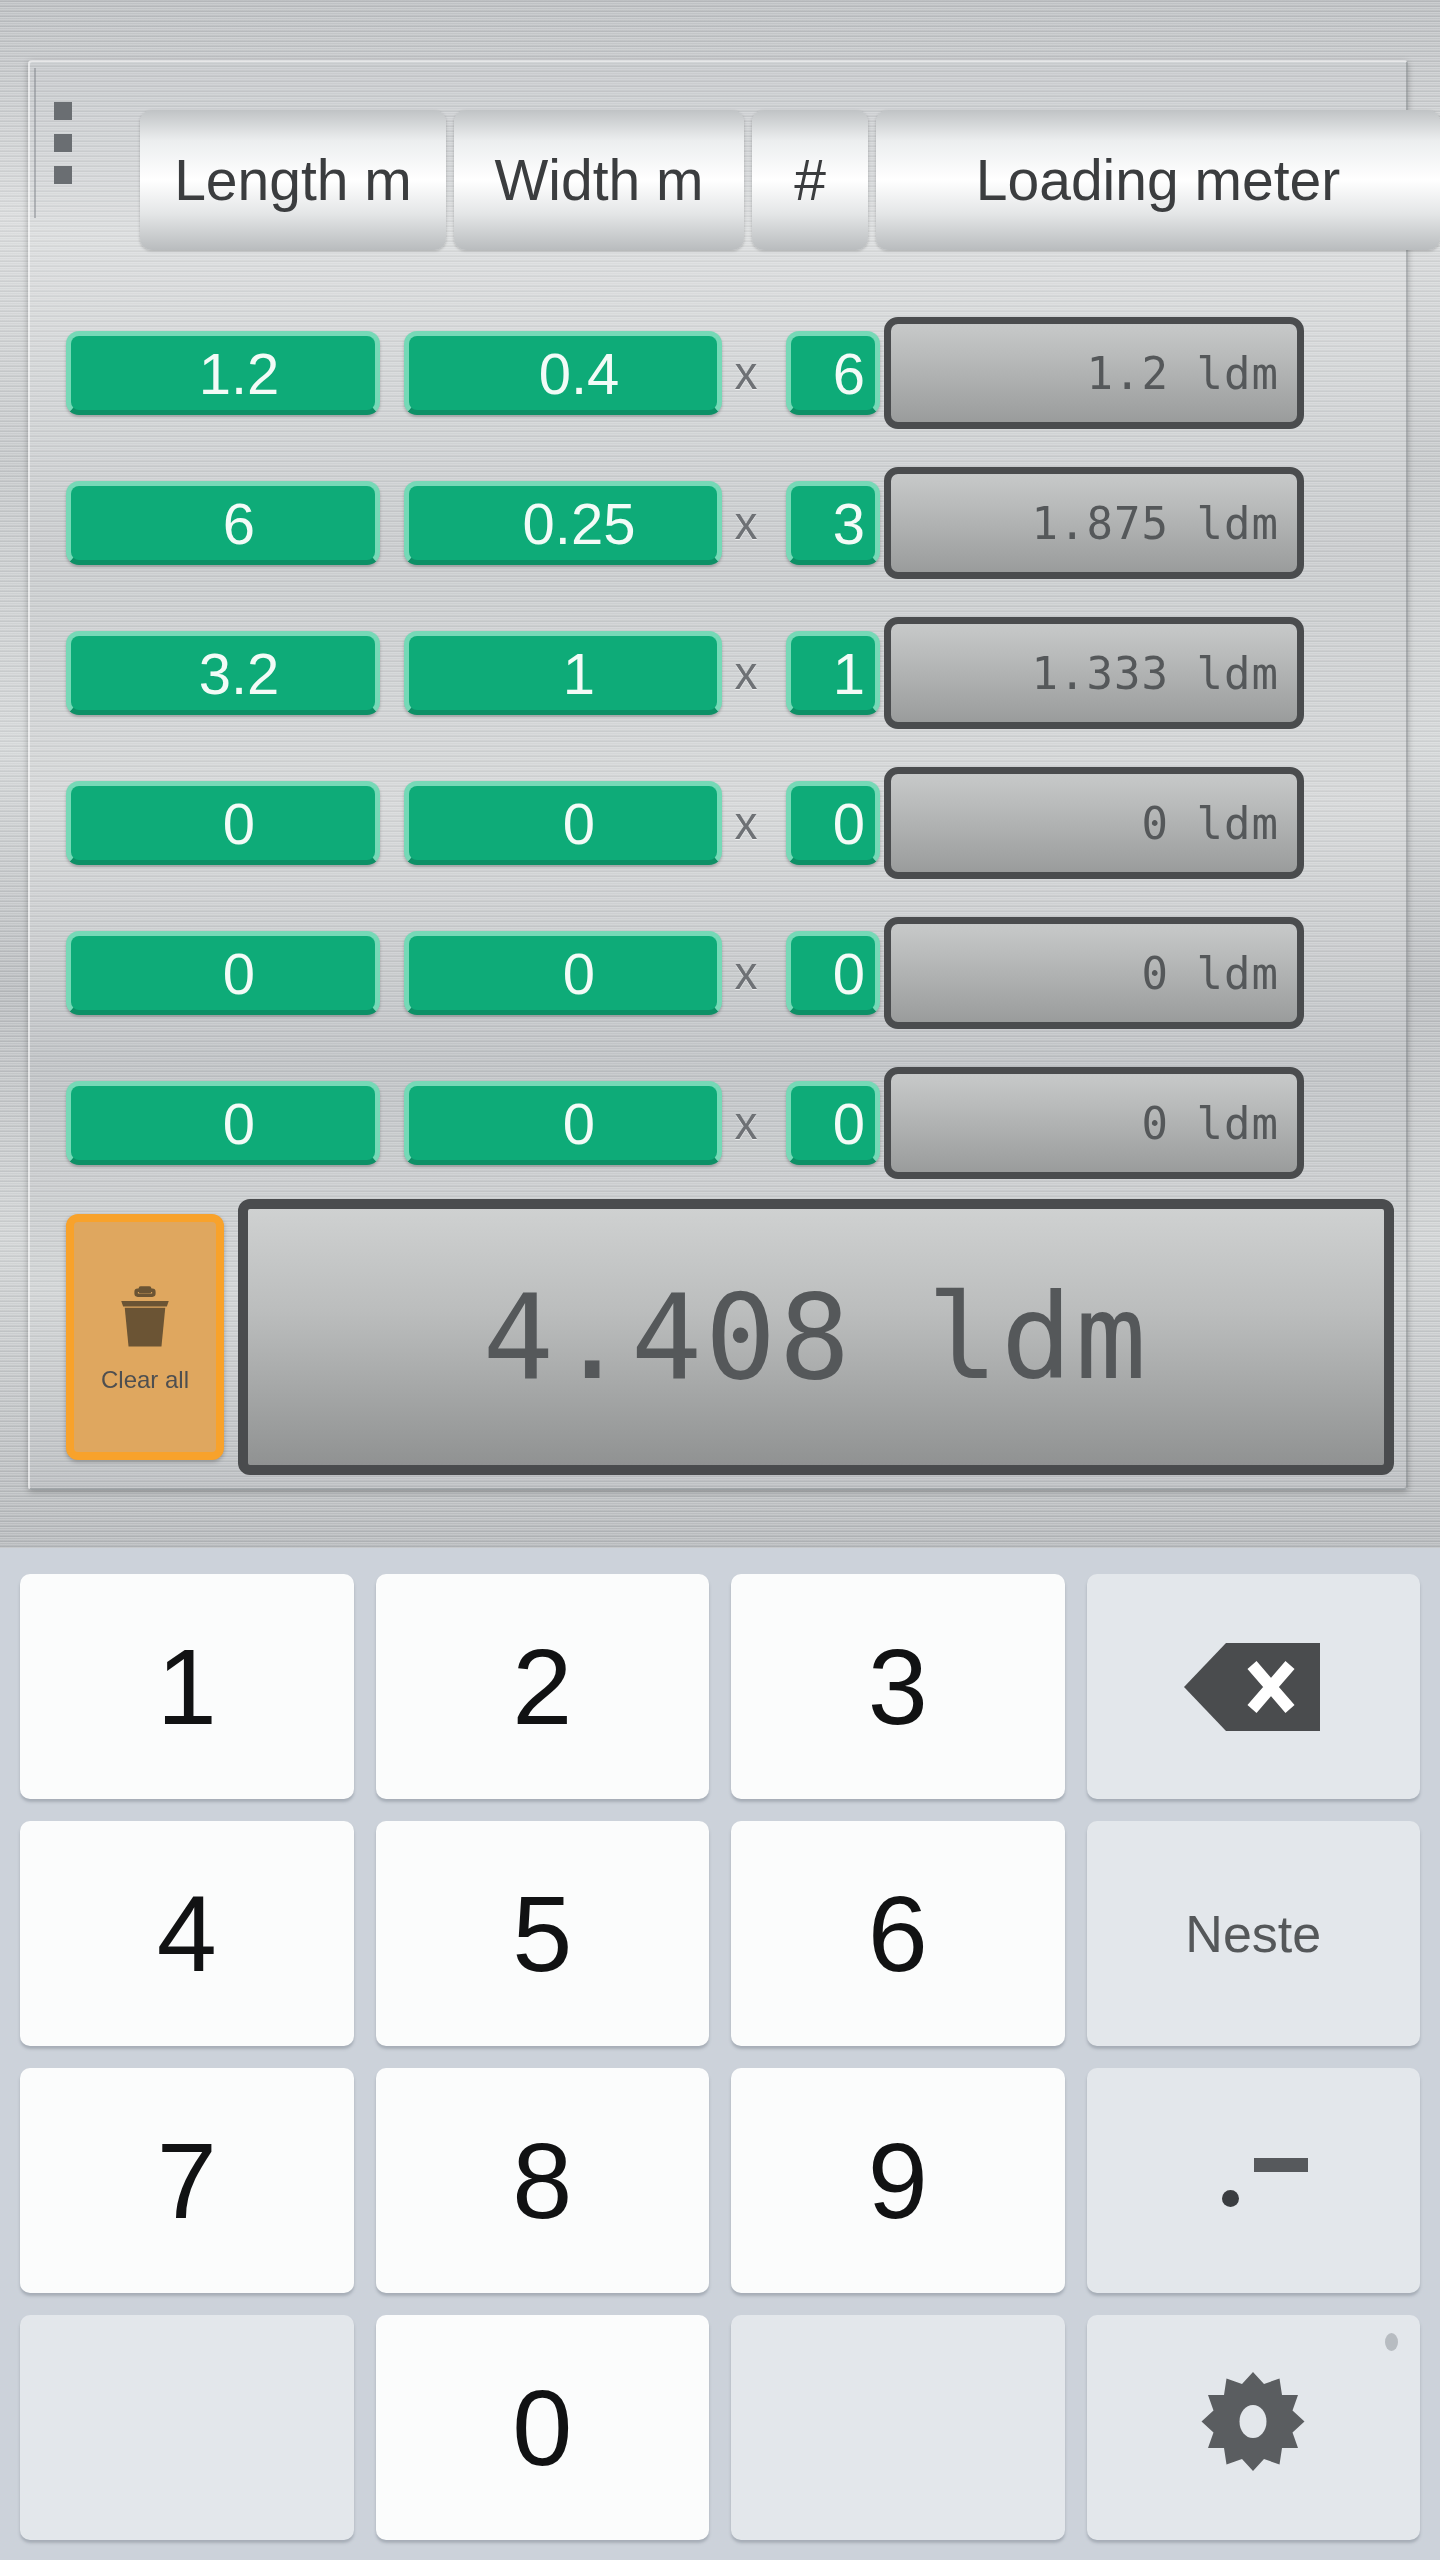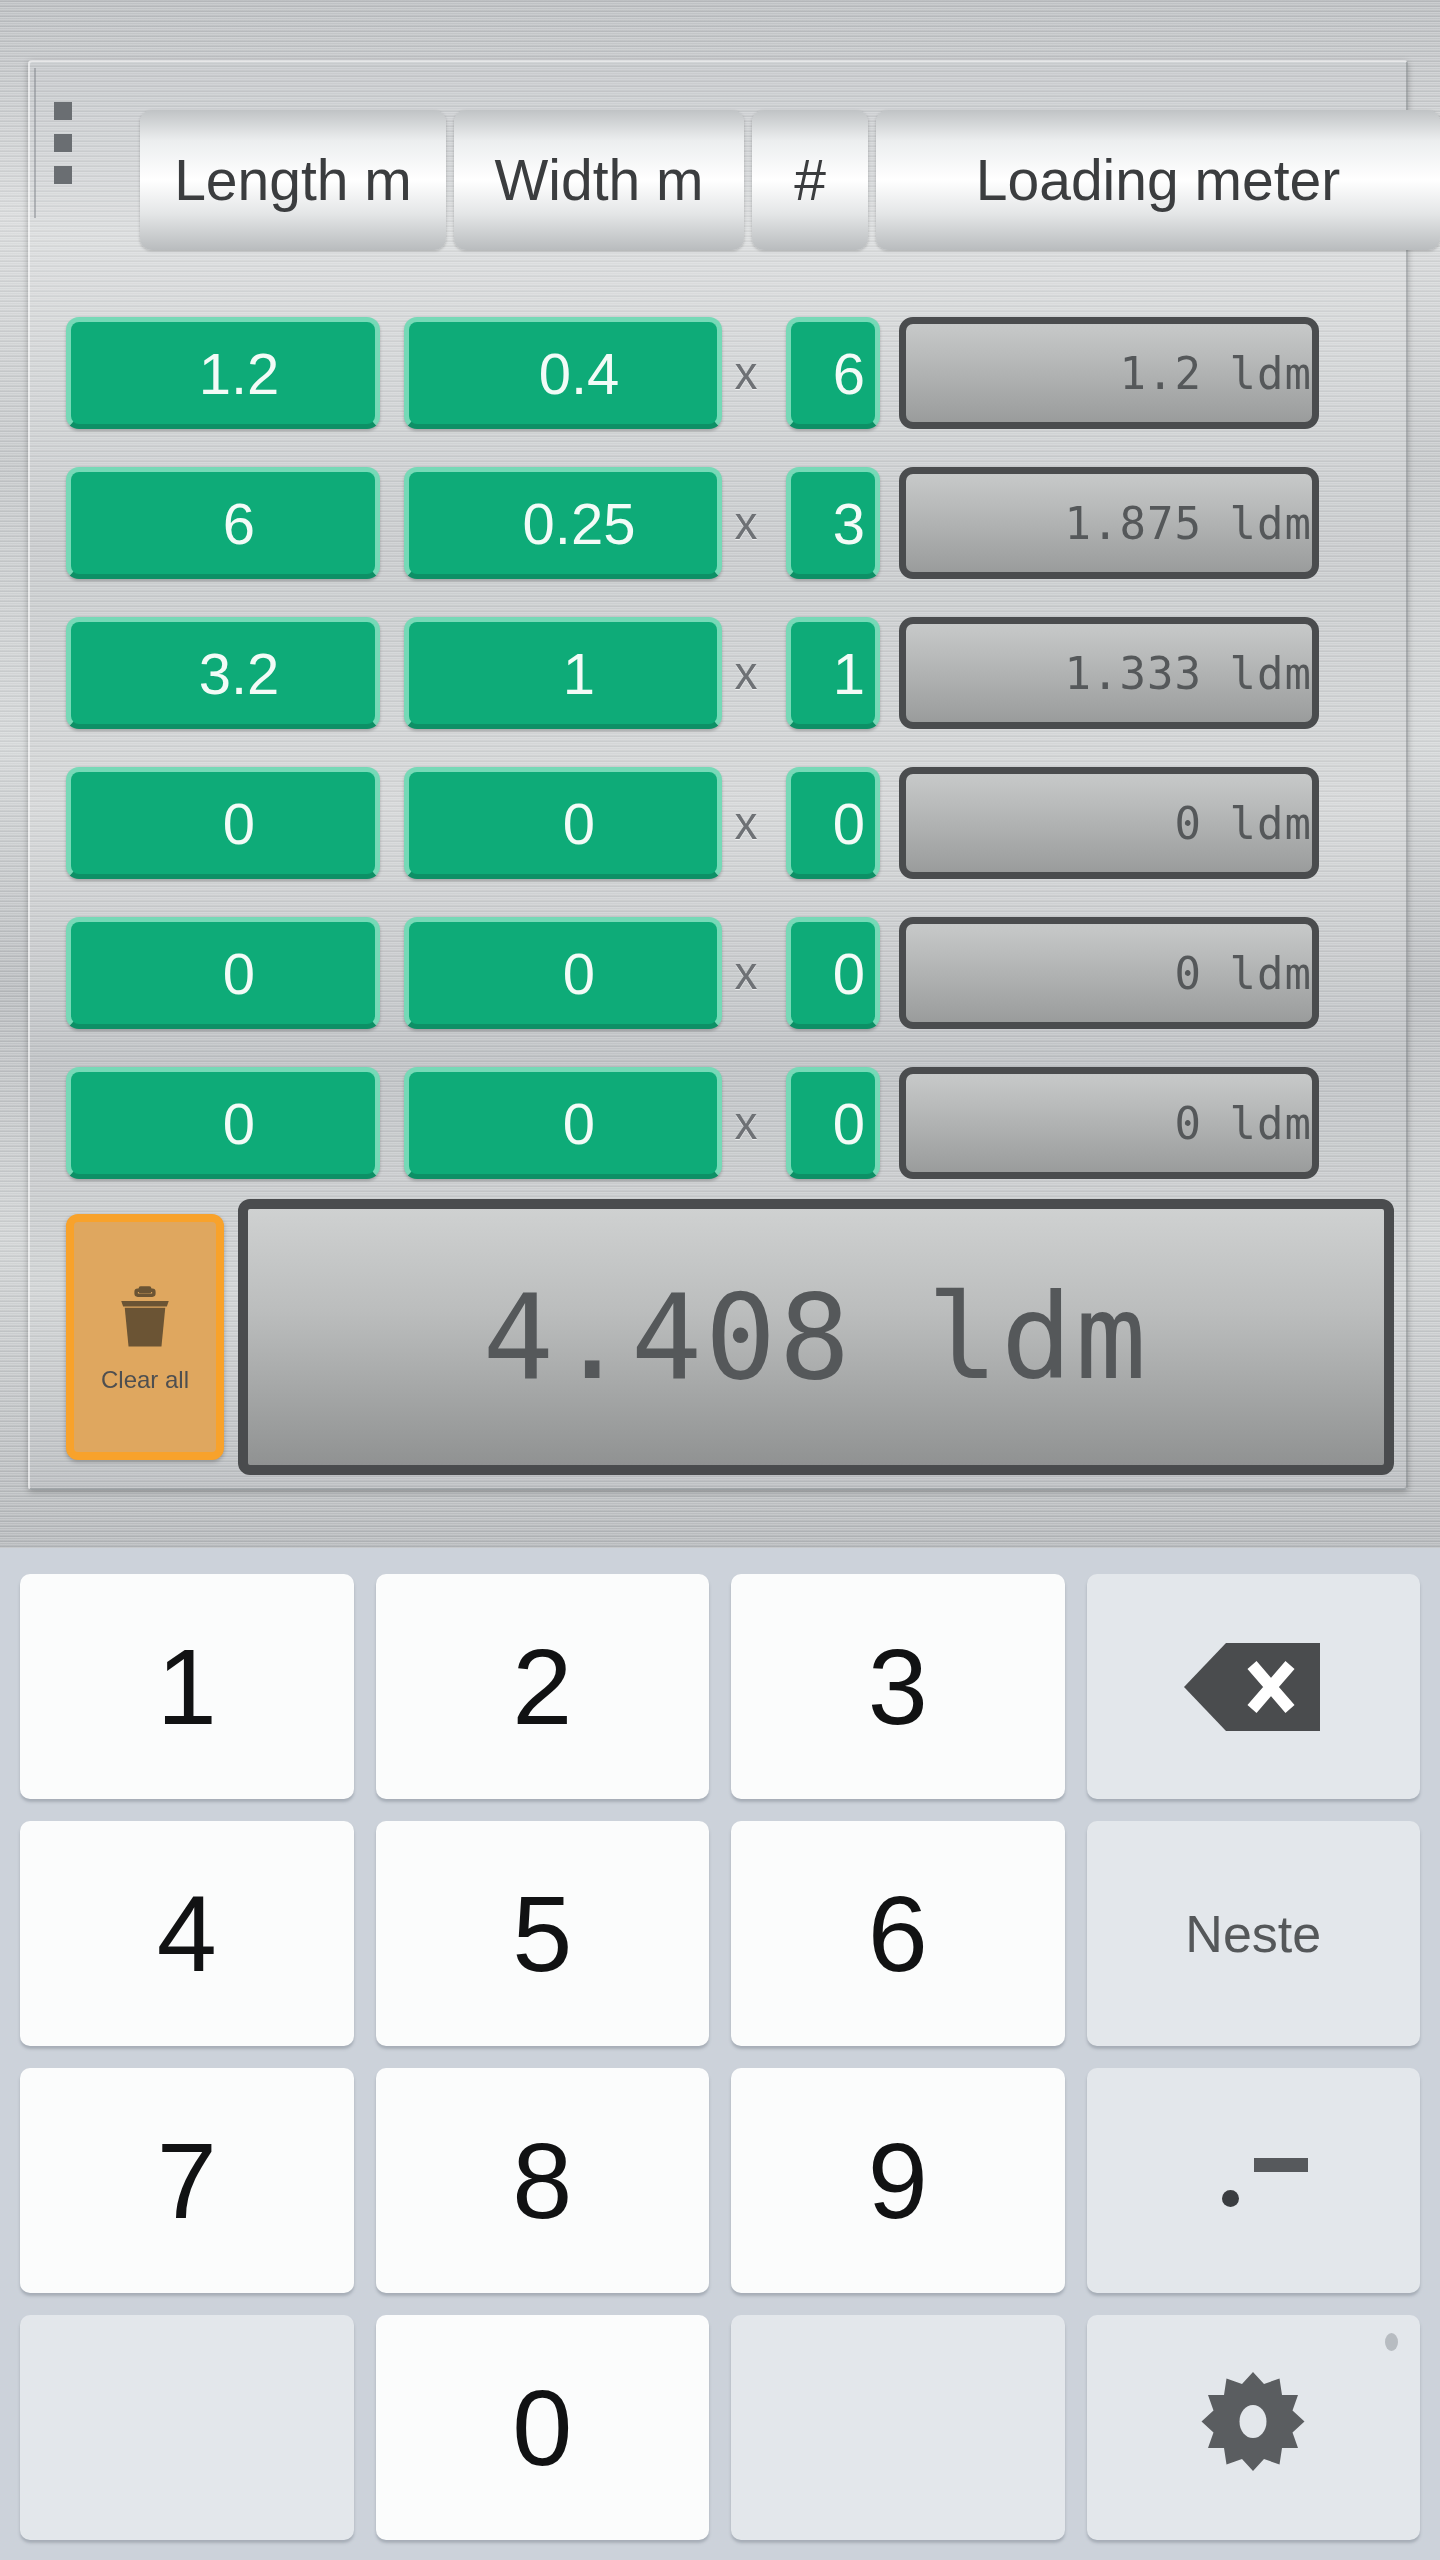--- a/index.html
+++ b/index.html
@@ -108,42 +108,43 @@
     border-radius: 13px;
     background: #0eab78;
     border: 5px solid #76d9b7;
     border-bottom-color: #0d9066;
     border-right-color: #23b храм;
     box-shadow: 0 2px 3px rgba(0,0,0,0.22);
     display: flex; align-items: center; justify-content: center;
     color: #f2fbf7;
     font-size: 58px;
     font-family: "Liberation Sans", sans-serif;
-    height: 112px;
+    height: 84px;
     padding-left: 32px;
   }
   .fld-len { width: 314px; margin-left: 0; }
   .fld-wid { width: 318px; margin-left: 24px; }
   .fld-cnt { width: 94px;  margin-left: 16px; }
   .xsym {
     width: 48px;
     text-align: center;
     color: #6e7175;
     font-size: 46px;
     font-family: "Liberation Sans", sans-serif;
     text-shadow: 0 1px 0 rgba(255,255,255,0.6);
   }
   .res {
     width: 420px;
-    margin-left: 19px;
+    margin-left: 4px;
     height: 112px;
     border-radius: 14px;
     border: 7px solid #4a4c4e;
     background: linear-gradient(180deg,#c7c9c9 0%,#b3b5b5 45%,#9a9c9c 100%);
     display: flex; align-items: center; justify-content: flex-end;
+    padding-right: 18px;
     color: #55585a;
     font-size: 44px;
     letter-spacing: 1px;
     font-family: "DejaVu Sans Mono", monospace;
   }
   .lcd { font-family: "DejaVu Sans Mono", monospace; }
 
   
   #bottom-bar {
     position: absolute;

